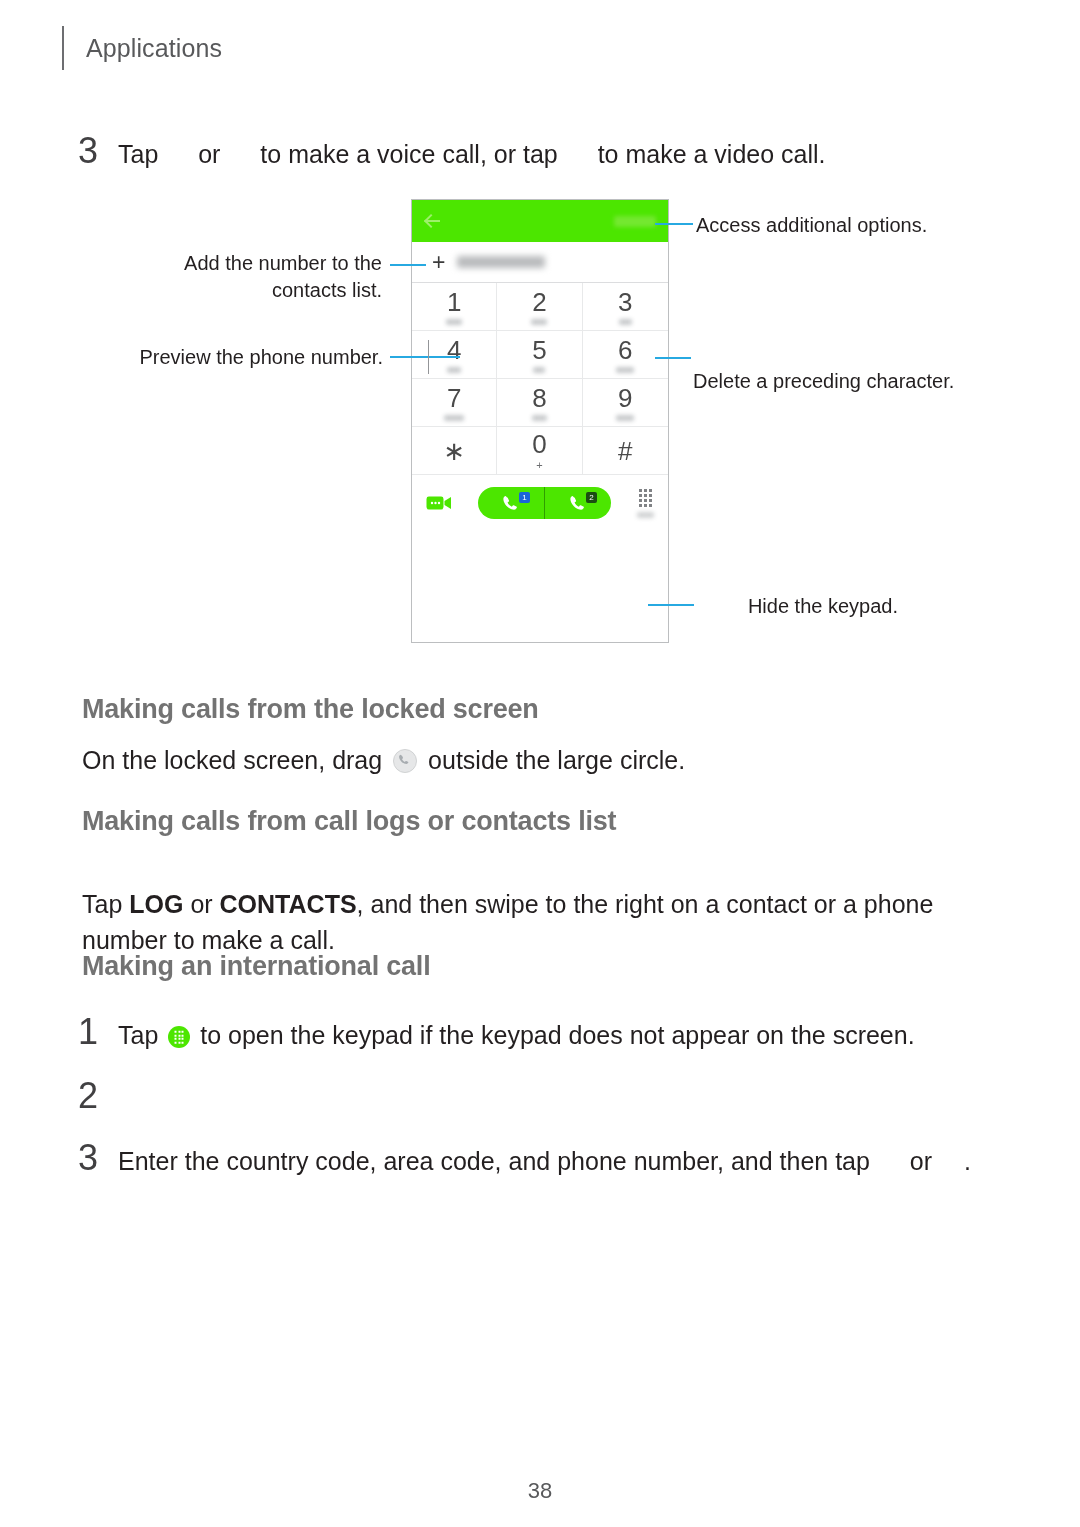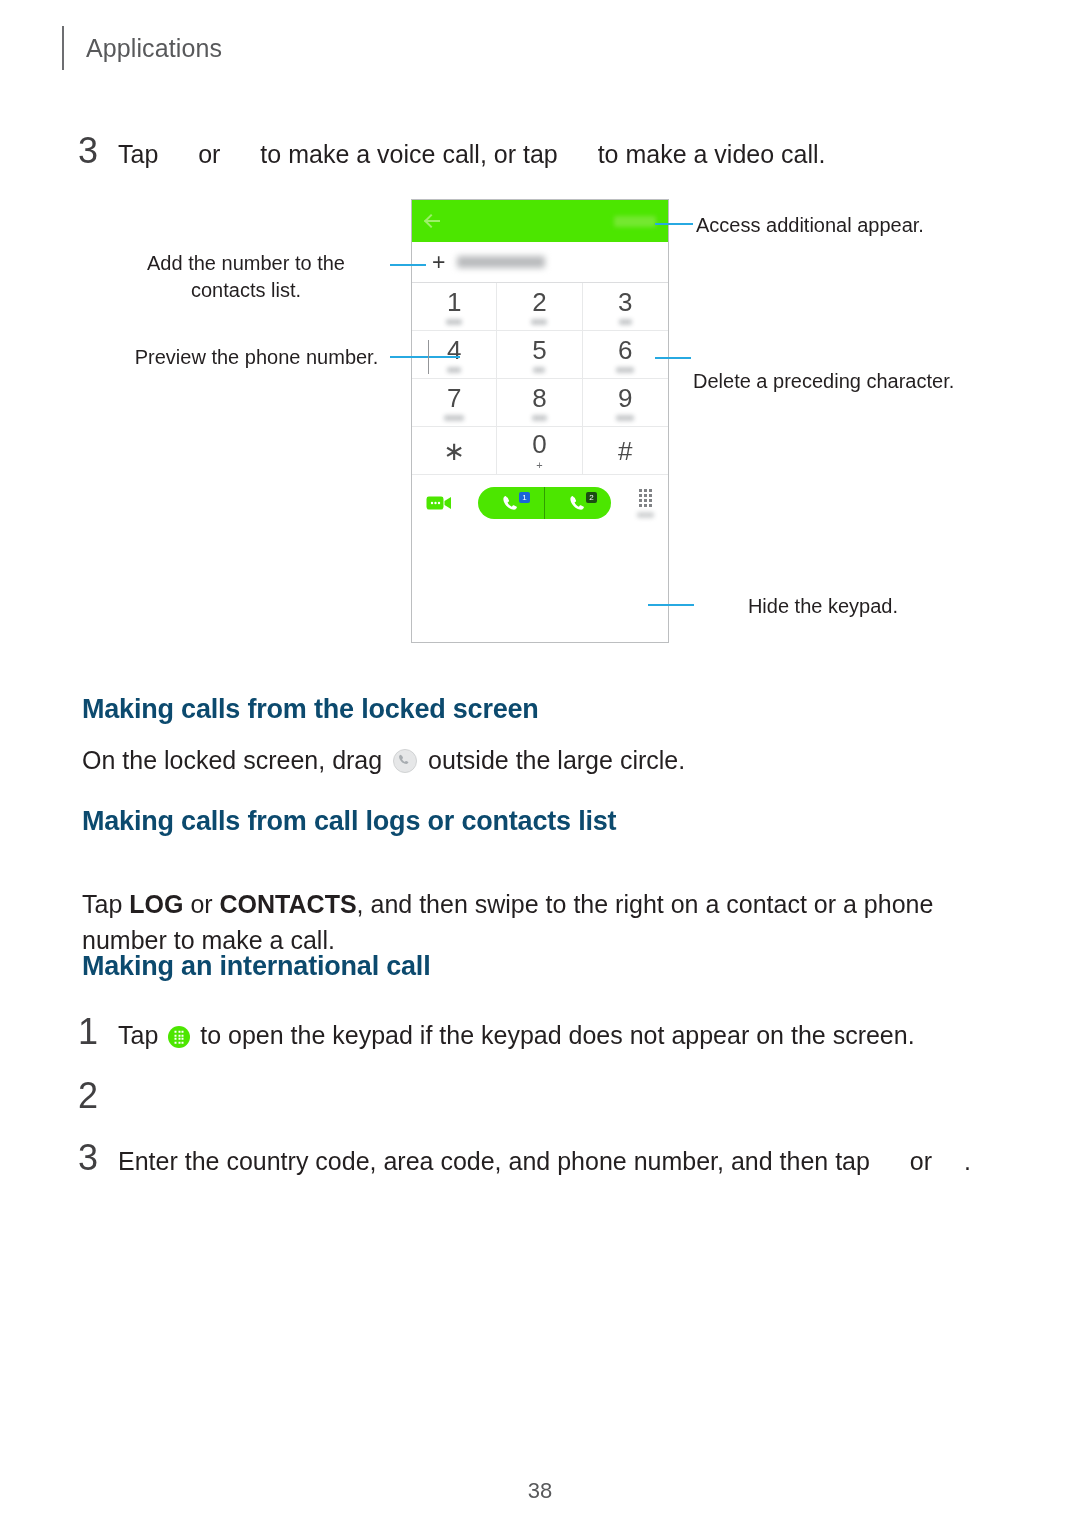--- a/index.html
+++ b/index.html
@@ -256,39 +256,39 @@
     border-radius: 2px;
   }
 
   
   .callout {
     position: absolute;
     font-size: 20px;
     color: #231f20;
     line-height: 1.35;
   }
-  .callout.right { text-align: center; }
+  .callout.right { text-align: right; }
   .leader {
     position: absolute;
     background: #27a9e1;
     height: 2px;
   }
   .leader-v {
     position: absolute;
     background: #939598;
     width: 1px;
   }
 
   
   h2.section {
     position: absolute;
     margin: 0;
     font-size: 27px;
     font-weight: bold;
-    color: #0c4a6e;
+    color: #737373;
     letter-spacing: -0.2px;
   }
   p.body {
     position: absolute;
     margin: 0;
     font-size: 25px;
     color: #231f20;
     line-height: 1.45;
   }
   #h-locked  { left: 82px; top: 694px; }
@@ -465,21 +465,21 @@
   </div>
 </div>
 
 <div class="callout right" style="left:110px; top:250px; width:272px;">Add the number to the contacts list.</div>
 <div class="leader" style="left:390px; top:264px; width:36px;"></div>
 
 <div class="callout right" style="left:130px; top:344px; width:253px;">Preview the phone number.</div>
 <div class="leader" style="left:390px; top:356px; width:70px;"></div>
 <div class="leader-v" style="left:428px; top:340px; height:34px; background:#939598;"></div>
 
-<div class="callout" style="left:696px; top:212px; width:280px;">Access additional appear.</div>
+<div class="callout" style="left:696px; top:212px; width:280px;">Access additional options.</div>
 <div class="leader" style="left:655px; top:223px; width:38px;"></div>
 
 <div class="callout" style="left:693px; top:347px; width:300px;margin-top:21px;">Delete a preceding character.</div>
 <div class="leader" style="left:655px; top:357px; width:36px;"></div>
 
 <div class="callout" style="left:698px; top:593px; width:200px;text-align:right;">Hide the keypad.</div>
 <div class="leader" style="left:648px; top:604px; width:46px;"></div>
 
 <h2 class="section" id="h-locked">Making calls from the locked screen</h2>
 <p class="body" id="p-locked">

